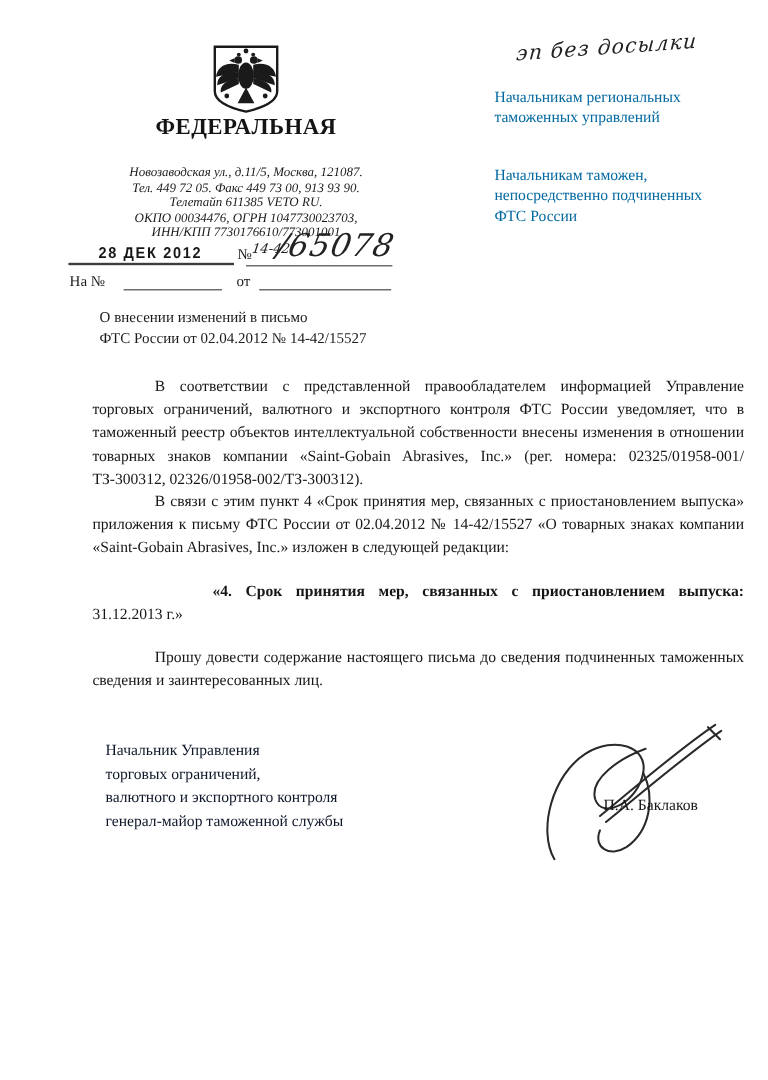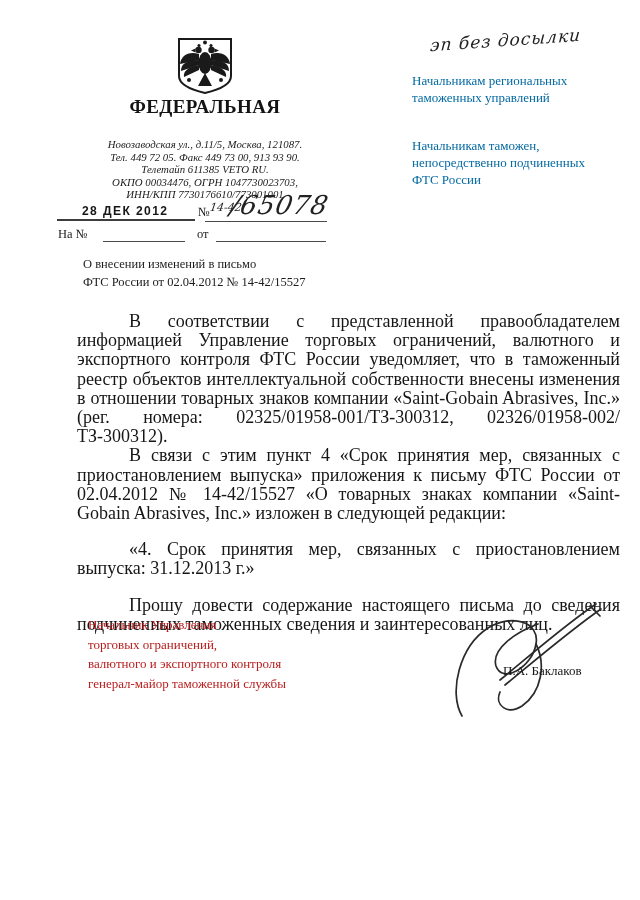--- a/index.html
+++ b/index.html
@@ -60,30 +60,30 @@
   .addressee { left: 412px; width: 215px; font-size: 13px; line-height: 17px; color: #0369a1; }
   .addressee-1 { top: 72px; }
   .addressee-2 { top: 137px; }
 
   
   .subject { left: 83px; top: 256px; width: 330px; font-size: 12.5px; line-height: 17.5px; }
 
   
   .body-text {
     left: 77px; top: 312px; width: 543px;
-    font-size: 18px; line-height: 19.2px;
+    font-size: 13px; line-height: 19.2px;
     text-align: justify; color: #161616;
   }
   .body-text p { margin: 0; text-indent: 52px; }
   .body-text p.clause { margin-top: 17px; }
   .body-text p.closing { margin-top: 17px; }
-  .clause-bold { font-weight: normal; }
+  .clause-bold { font-weight: bold; margin-left: 48px; }
 
   
-  .sig-title { left: 88px; top: 615px; width: 280px; font-size: 13px; line-height: 19.6px; color: #b91c1c; }
+  .sig-title { left: 88px; top: 615px; width: 280px; font-size: 13px; line-height: 19.6px; color: #0f172a; }
   .sig-stroke { left: 448px; top: 596px; width: 175px; height: 125px; }
   .sig-name { left: 503px; top: 663px; font-size: 13px; color: #161616; white-space: nowrap; }
 
   .line { display: block; }
 </style>
 </head>
 <body>
 
 <div class="page">
 

